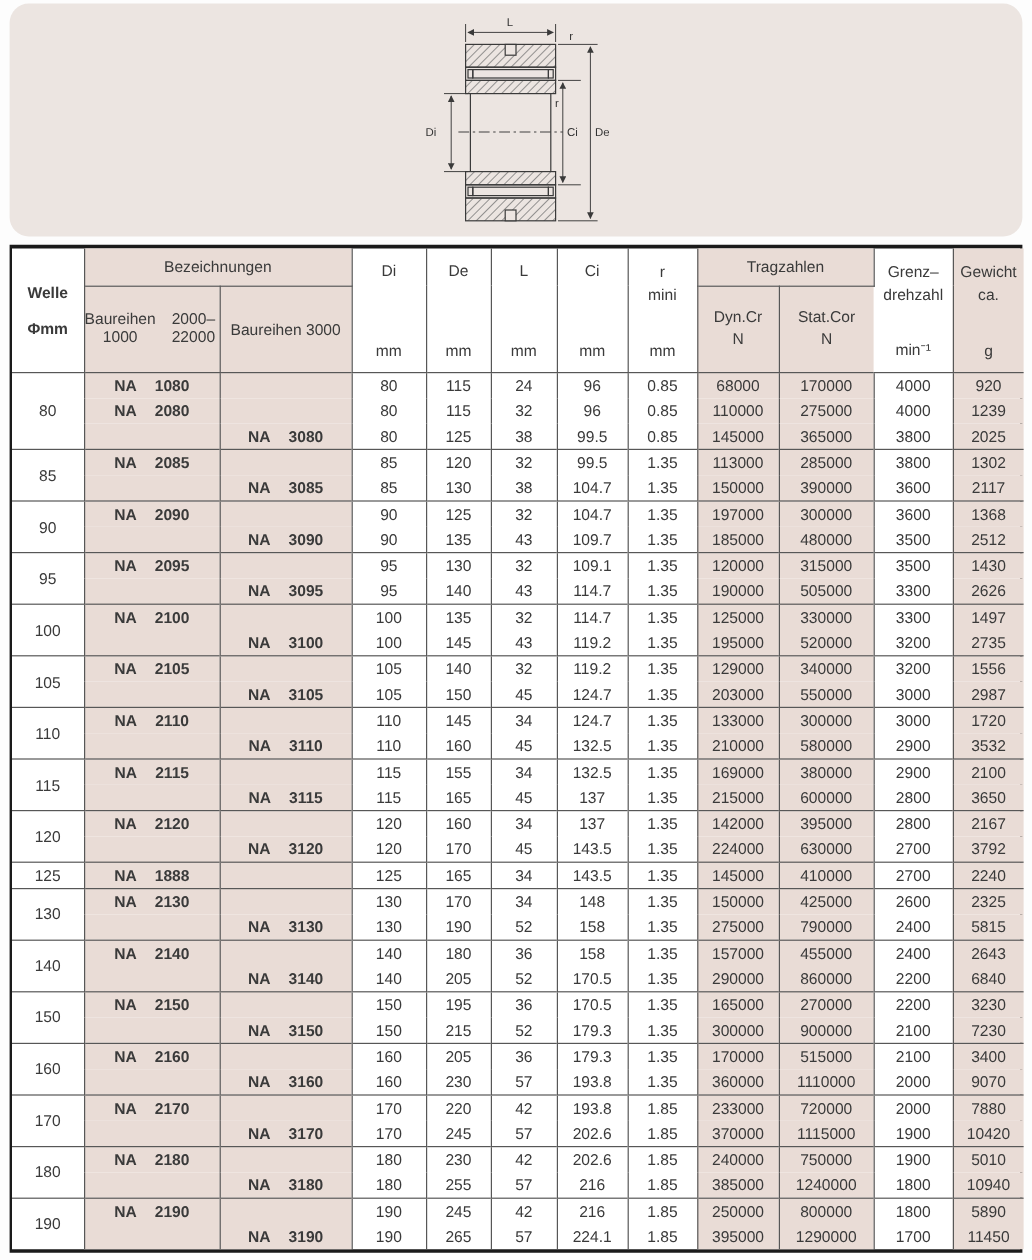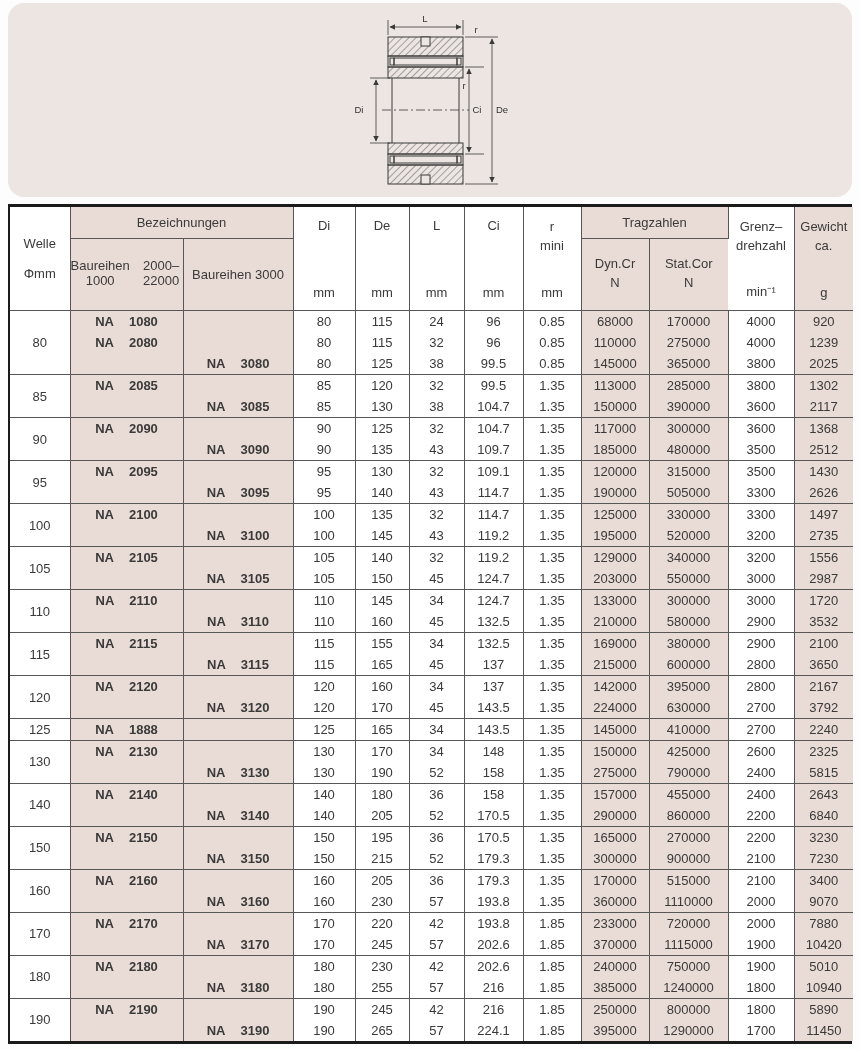--- a/index.html
+++ b/index.html
@@ -10,21 +10,21 @@
   table { width:100%; border-collapse:collapse; table-layout:fixed; font-size:13px; color:#3a3a3a; }
   th, td { border-right:1px solid #575757; text-align:center; vertical-align:middle; font-weight:normal; padding:0; }
   th:last-child, td:last-child { border-right:none; }
   thead th { border-bottom:1px solid #575757; }
   thead tr.hA th { height:31px;margin-top:32px; }
   thead tr.hB th { height:72px; }
   tbody td { height:21.5px; line-height:1; }
   tbody tr.group-start td { border-top:1px solid #575757; }
   .pink { background:#e9dcd6; }
   .vb { height:101px; display:flex; flex-direction:column; justify-content:space-between; align-items:center; padding:10px 0 9px; }
-  .vc { height:101px; display:flex; flex-direction:column; justify-content:center; align-items:center; gap:15px; }
+  .vc { height:101px; display:flex; flex-direction:column; justify-content:center; align-items:center; gap:15px;font-weight:bold; }
   .stack { display:flex; flex-direction:column; align-items:center; line-height:1.45; }
   .stack2 { display:flex; flex-direction:row; align-items:center; gap:10px; line-height:1.15; }
   .des { display:flex; justify-content:center; gap:15px;font-weight:bold; }
 </style>
 </head>
 <body>
 
 <div class="panel">
   <svg class="diagram" width="175" height="190" viewBox="0 0 175 190">
     <defs>
@@ -291,21 +291,21 @@
               <span>NA</span>
               <span>2090</span>
             </span>
           </td>
           <td class="pink"></td>
           <td>90</td>
           <td>125</td>
           <td>32</td>
           <td>104.7</td>
           <td>1.35</td>
-          <td class="pink">117000</td>
+          <td class="pink">197000</td>
           <td class="pink">300000</td>
           <td>3600</td>
           <td class="pink">1368</td>
         </tr>
         <tr>
           <td class="pink"></td>
           <td class="pink">
             <span class="des">
               <span>NA</span>
               <span>3090</span>

